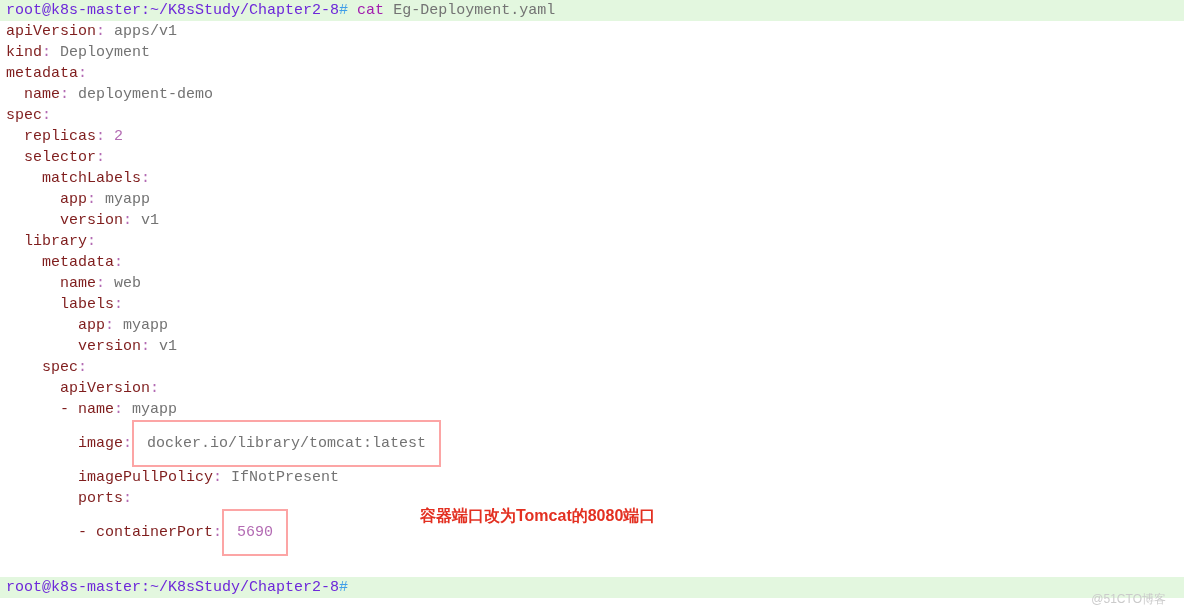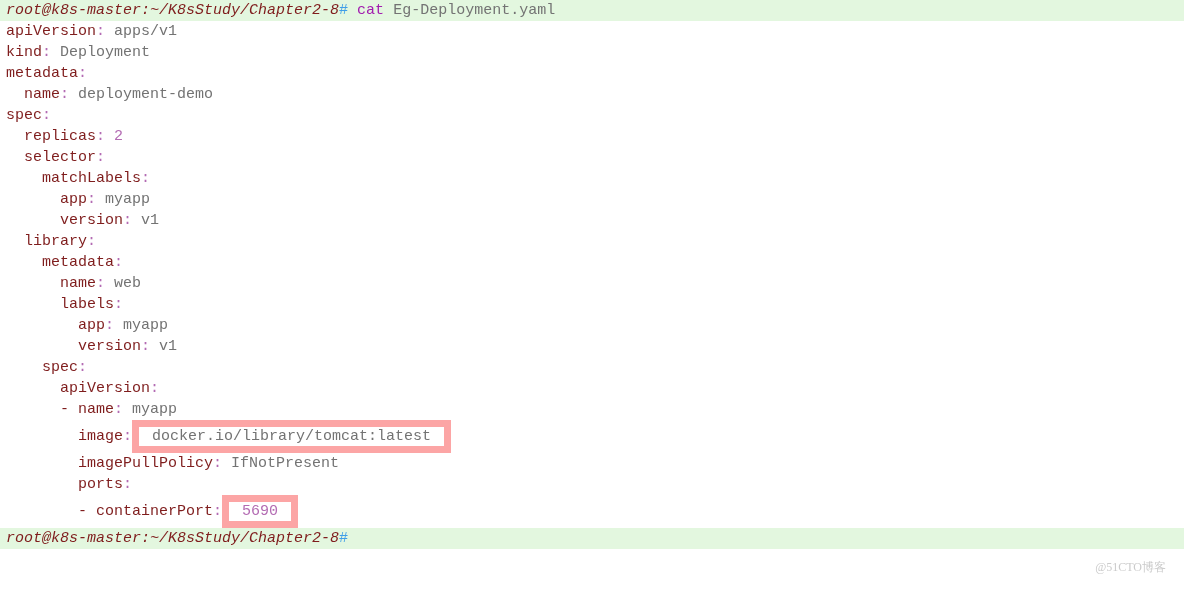--- a/index.html
+++ b/index.html
@@ -8,47 +8,47 @@
     font-size:15px;
     line-height:21px;
     color:#555;
     background:#fff;
     width:1184px;
     height:616px;
   }
   .prompt-line { background:#e3f7df; padding:0 6px; }
   .prompt-line.first { border-top:0; }
   .term { white-space:pre; padding:0 6px; }
-  .user { color:#7f1d1d;font-style:italic; }
+  .user { color:#6d28d9; }
   .hash { color:#3f9ee8; }
   .cmd  { color:#a21caf; }
   .key  { color:#7f1d1d; }
   .colon { color:#b36bb3; }
   .val  { color:#737373; }
   .num  { color:#b36bb3; }
   .boxed-red {
-    border:7px solid #fca5a5;
-    padding:0 4px;
+    border:2px solid #fca5a5;
+    padding:12px 4px;
     display:inline-block;
     line-height:19px;
   }
   .anno {
     color:#e33021;
     font-family: "Microsoft YaHei","SimHei",sans-serif;
     font-weight:bold;
     font-size:16px;
     position:absolute;
   }
   .rel { position:relative; }
   .watermark {
     position:absolute;
     right:18px;
-    bottom:38px;
+    bottom:6px;
     color:#cbcbcb;
-    font-family:Liberation Serif, serif;
+    font-family:Liberation Sans, sans-serif;
     font-size:12px;
   }
 </style>
 </head>
 <body>
 
 <div class="prompt-line term first"><span class="user">root@k8s-master</span><span class="user">:~/K8sStudy/Chapter2-8</span><span class="hash">#</span> <span class="cmd">cat</span> <span class="val">Eg-Deployment.yaml</span></div>
 
 <div class="term"><span class="key">apiVersion</span><span class="colon">:</span><span class="val"> apps/v1</span></div>
 <div class="term"><span class="key">kind</span><span class="colon">:</span><span class="val"> Deployment</span></div>
@@ -70,17 +70,18 @@
 <div class="term"><span class="key">      apiVersion</span><span class="colon">:</span></div>
 <div class="term"><span class="key">      - name</span><span class="colon">:</span><span class="val"> myapp</span></div>
 
 <div class="term rel"><span class="key">        image</span><span class="colon">:</span><span class="boxed-red"><span class="val"> docker.io/library/tomcat:latest </span></span>
 </div>
 
 <div class="term"><span class="key">        imagePullPolicy</span><span class="colon">:</span><span class="val"> IfNotPresent</span></div>
 <div class="term"><span class="key">        ports</span><span class="colon">:</span></div>
 
 <div class="term rel"><span class="key">        - containerPort</span><span class="colon">:</span><span class="boxed-red"><span class="num"> 5690 </span></span>
+  <span class="anno" style="left:420px; top:-4px;">容器端口改为Tomcat的8080端口</span>
 </div>
 
 <div class="prompt-line term"><span class="user">root@k8s-master</span><span class="user">:~/K8sStudy/Chapter2-8</span><span class="hash">#</span></div>
 
 <div class="watermark">@51CTO博客</div>
 
 </body></html>

